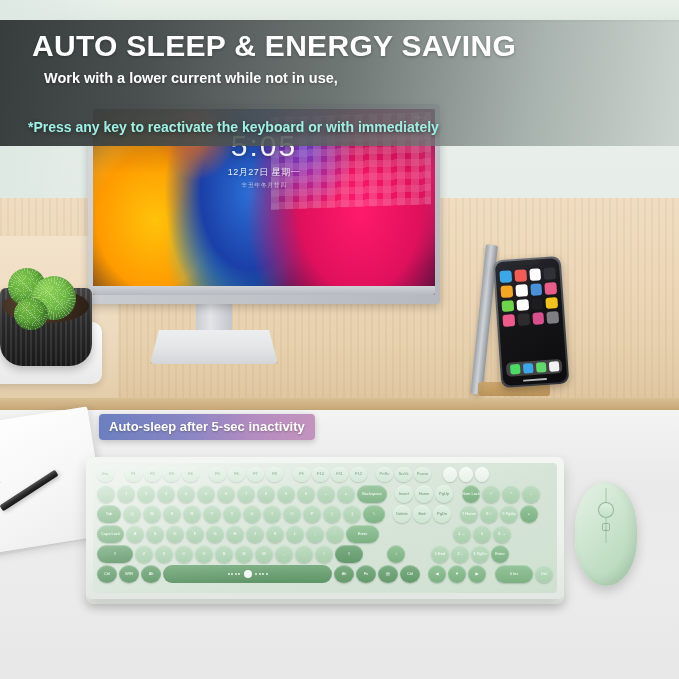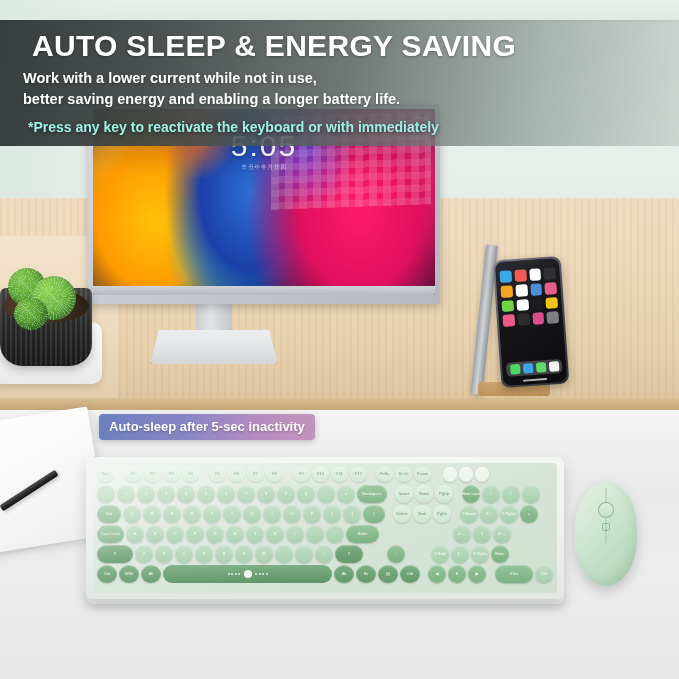--- a/index.html
+++ b/index.html
@@ -291,21 +291,21 @@
       rgba(90,98,96,.86) 50%,
       rgba(140,152,148,.70) 78%,
       rgba(178,190,185,.52) 100%);
   }
   .ov-title{
     position:absolute;left:32px;top:29px;
     font-size:30px;font-weight:700;color:#ffffff;letter-spacing:.3px;
     text-shadow:0 1px 3px rgba(0,0,0,.3);white-space:nowrap;
   }
   .ov-sub{
-    position:absolute;left:23px;top:68px;
+    position:absolute;left:44px;top:68px;
     font-size:14.5px;font-weight:600;color:#ffffff;line-height:1.42;
     text-shadow:0 1px 3px rgba(0,0,0,.35);
   }
   .ov-note{
     position:absolute;left:28px;top:119px;
     font-size:14px;font-weight:600;color:#9ff0e4;
     text-shadow:0 1px 4px rgba(0,0,0,.55);white-space:nowrap;
   }
 
   
@@ -342,20 +342,21 @@
       <div class="mon-screen">
         <div class="wp wp-a"></div>
         <div class="wp wp-b"></div>
         <div class="wp wp-c"></div>
         <div class="wp wp-d"></div>
         <div class="wp wp-dark"></div>
         <div class="kb-reflect"></div>
         <div class="mon-logo">DELL</div>
         <div class="clock-wrap">
           <div class="clock-time">5:05</div>
+          <div class="clock-date">12月27日 星期一</div>
           <div class="clock-date2">辛丑年冬月廿四</div>
         </div>
         <div class="mon-chin"></div>
       </div>
     </div>
   </div>
 
   <div class="stand-arm"></div>
   <div class="stand-foot"></div>
   <div class="phone">
@@ -561,19 +562,18 @@
     <div class="mouse-split"></div>
     <div class="mouse-wheel"></div>
     <div class="mouse-btn"></div>
     <div class="mouse-line"></div>
   </div>
 
   <div class="overlay"></div>
   <div class="ov-title">AUTO SLEEP &amp; ENERGY SAVING</div>
   <div class="ov-sub">
     <div>Work with a lower current while not in use,</div>
-    <div>better saving energy and enabling a longer battery life.</div>
   </div>
   <div class="ov-note">*Press any key to reactivate the keyboard or with immediately</div>
 
   <div class="callout callout-top">Auto-sleep after 5-sec inactivity</div>
 
 </div>
 
 </body></html>

